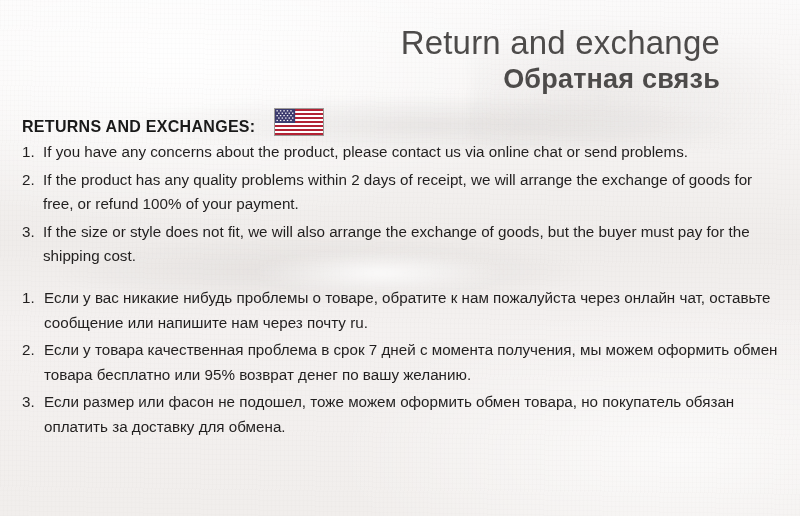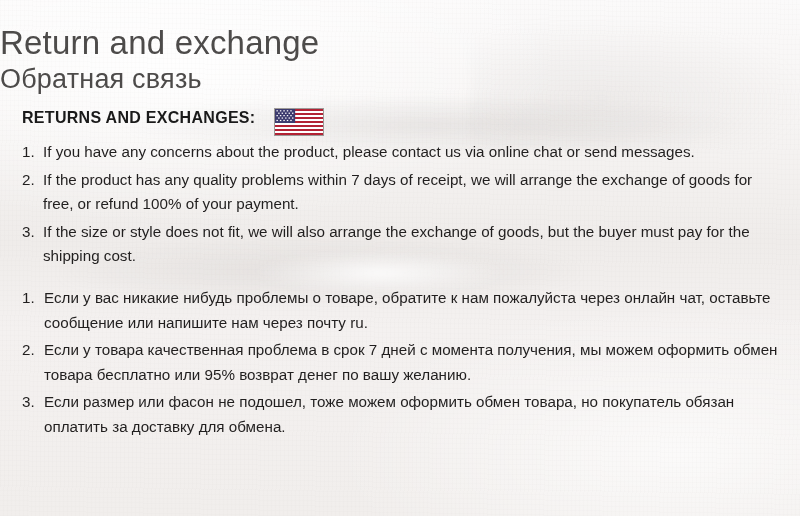--- a/index.html
+++ b/index.html
@@ -63,50 +63,50 @@
     background: radial-gradient(ellipse at 50% 50%, rgba(255,255,255,0.85) 0%, rgba(255,255,255,0.0) 70%);
     filter: blur(3px);
   }
 
   
   .title-block {
     position: absolute;
     left: 0;
     top: 24px;
     width: 720px;
-    text-align: left;
+    text-align: right;
   }
   .title-en {
     font-size: 33px;
     line-height: 38px;
     font-weight: 400;
     color: #4d4b4a;
     letter-spacing: 0.2px;
   }
   .title-ru {
     font-size: 27px;
     line-height: 32px;
-    font-weight: 400;
+    font-weight: 700;
     color: #4d4b4a;
     letter-spacing: 0.2px;
     margin-top: 1px;
   }
 
   
   .section {
     position: absolute;
     left: 22px;
     width: 756px;
   }
   #section-en { top: 108px; }
   #section-ru { top: 280px; }
 
   .heading-row {
     display: flex;
-    align-items: flex-start;
+    align-items: flex-end;
     gap: 11px;
     height: 28px;
   }
   .heading-text {
     font-size: 16.5px;
     font-weight: bold;
     color: #1a1a1a;
     letter-spacing: 0.3px;
     white-space: nowrap;
     transform: scaleX(0.97);
@@ -209,25 +209,25 @@
           <rect x="8.7" y="11.7" width="1.5" height="1.3"></rect>
           <rect x="12.3" y="11.7" width="1.5" height="1.3"></rect>
           <rect x="15.9" y="11.7" width="1.5" height="1.3"></rect>
         </g>
       </svg>
     </div>
 
     <ol class="rules">
       <li>
         <span class="num">1.</span>
-        <span class="txt">If you have any concerns about the product, please contact us via online chat or send messages.</span>
+        <span class="txt">If you have any concerns about the product, please contact us via online chat or send problems.</span>
       </li>
       <li>
         <span class="num">2.</span>
-        <span class="txt">If the product has any quality problems within 7 days of receipt, we will arrange the exchange of goods for free, or refund 100% of your payment.</span>
+        <span class="txt">If the product has any quality problems within 2 days of receipt, we will arrange the exchange of goods for free, or refund 100% of your payment.</span>
       </li>
       <li>
         <span class="num">3.</span>
         <span class="txt">If the size or style does not fit, we will also arrange the exchange of goods, but the buyer must pay for the shipping cost.</span>
       </li>
     </ol>
   </div>
 
   <div class="section" id="section-ru">
 

